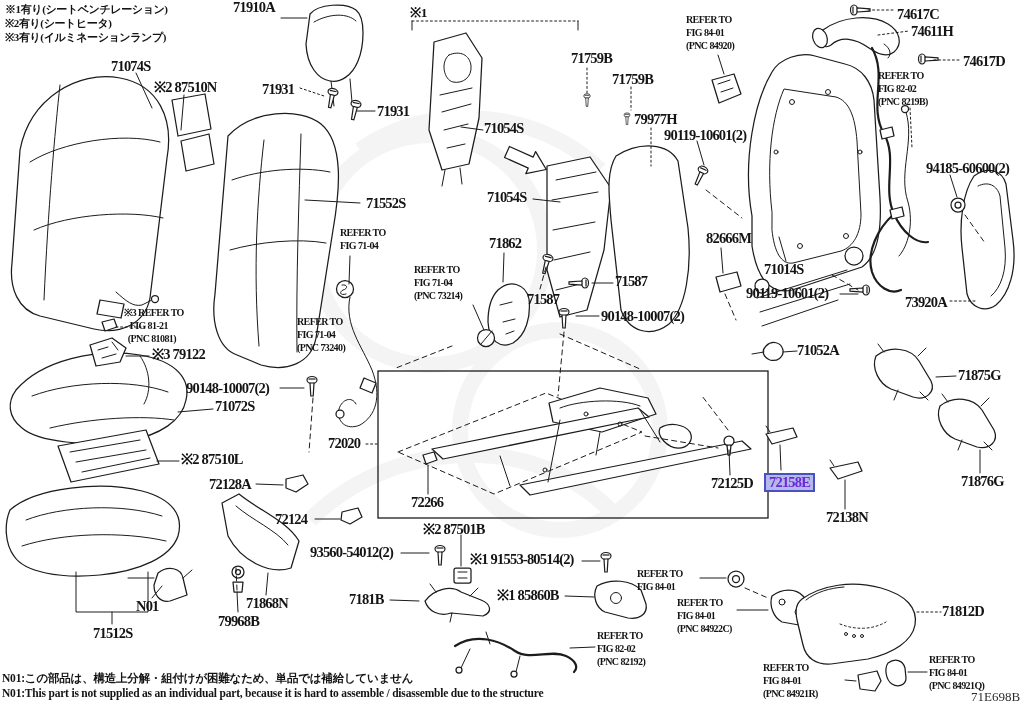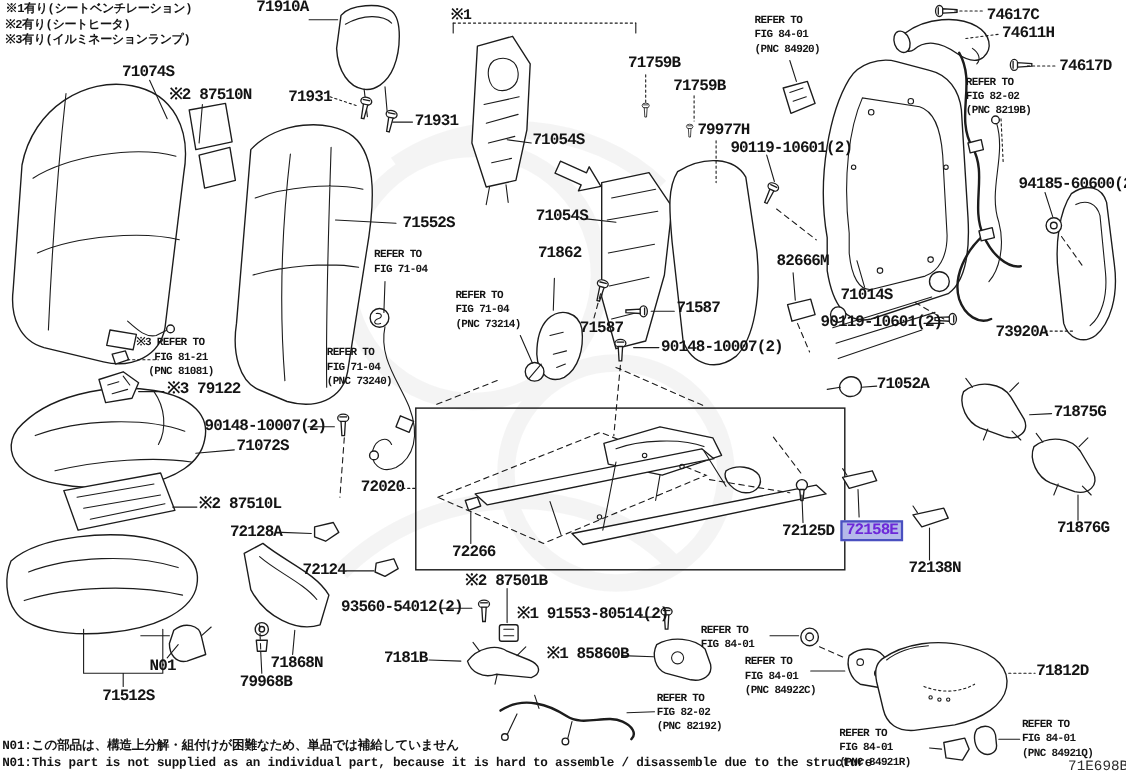--- a/index.html
+++ b/index.html
@@ -1,18 +1,18 @@
 <!DOCTYPE html>
 <html><head>
 <meta charset="utf-8">
 <style>
   html,body{margin:0;padding:0;background:#fff;}
   body{width:1024px;height:707px;overflow:hidden;}
   #diagram{position:relative;width:1024px;height:707px;background:#fff;
-           font-family:Liberation Mono, monospace;color:#141414;}
+           font-family:Liberation Serif, serif;color:#141414;}
   #art{position:absolute;left:0;top:0;z-index:1;}
   #labels{position:absolute;left:0;top:0;width:100%;height:100%;z-index:2;}
   .lbl{position:absolute;white-space:pre;color:#141414;}
   .part{font-weight:700;font-size:14.5px;letter-spacing:-0.8px;line-height:14px;}
   .mark{font-weight:700;font-size:13.5px;letter-spacing:-0.5px;}
   .ref{font-weight:700;font-size:10px;line-height:13px;letter-spacing:-0.6px;}
   .legend{font-weight:700;font-size:11px;line-height:14.2px;letter-spacing:-0.4px;}
   .note{font-weight:700;font-size:11.5px;line-height:15.2px;letter-spacing:-0.2px;}
   .code{font-weight:400;font-size:13px;color:#2b2b2b;letter-spacing:0;}
   .hl{background:#b5b9ea;border:2px solid #4a50c0;color:#6d28d9;
@@ -321,21 +321,21 @@
       <div class="lbl part" style="left: 897px; top: 7px;">74617C</div>
       <div class="lbl part" style="left: 911px; top: 24px;">74611H</div>
       <div class="lbl part" style="left: 963px; top: 54px;">74617D</div>
       <div class="lbl ref" style="left: 878px; top: 69px;">REFER TO
 FIG 82-02
 (PNC 8219B)</div>
       <div class="lbl part" style="left: 926px; top: 161px;">94185-60600(2)</div>
       <div class="lbl part" style="left: 366px; top: 196px;">71552S</div>
       <div class="lbl ref" style="left: 340px; top: 226px;">REFER TO
 FIG 71-04</div>
-      <div class="lbl part" style="left: 489px; top: 224px;">71862</div>
+      <div class="lbl part" style="left: 489px; top: 236px;">71862</div>
       <div class="lbl ref" style="left: 414px; top: 263px;">REFER TO
 FIG 71-04
 (PNC 73214)</div>
       <div class="lbl part" style="left: 615px; top: 274px;">71587</div>
       <div class="lbl part" style="left: 527px; top: 292px;">71587</div>
       <div class="lbl part" style="left: 601px; top: 309px;">90148-10007(2)</div>
       <div class="lbl ref" style="left: 297px; top: 315px;">REFER TO
 FIG 71-04
 (PNC 73240)</div>
       <div class="lbl ref" style="left: 124px; top: 306px;">※3 REFER TO

